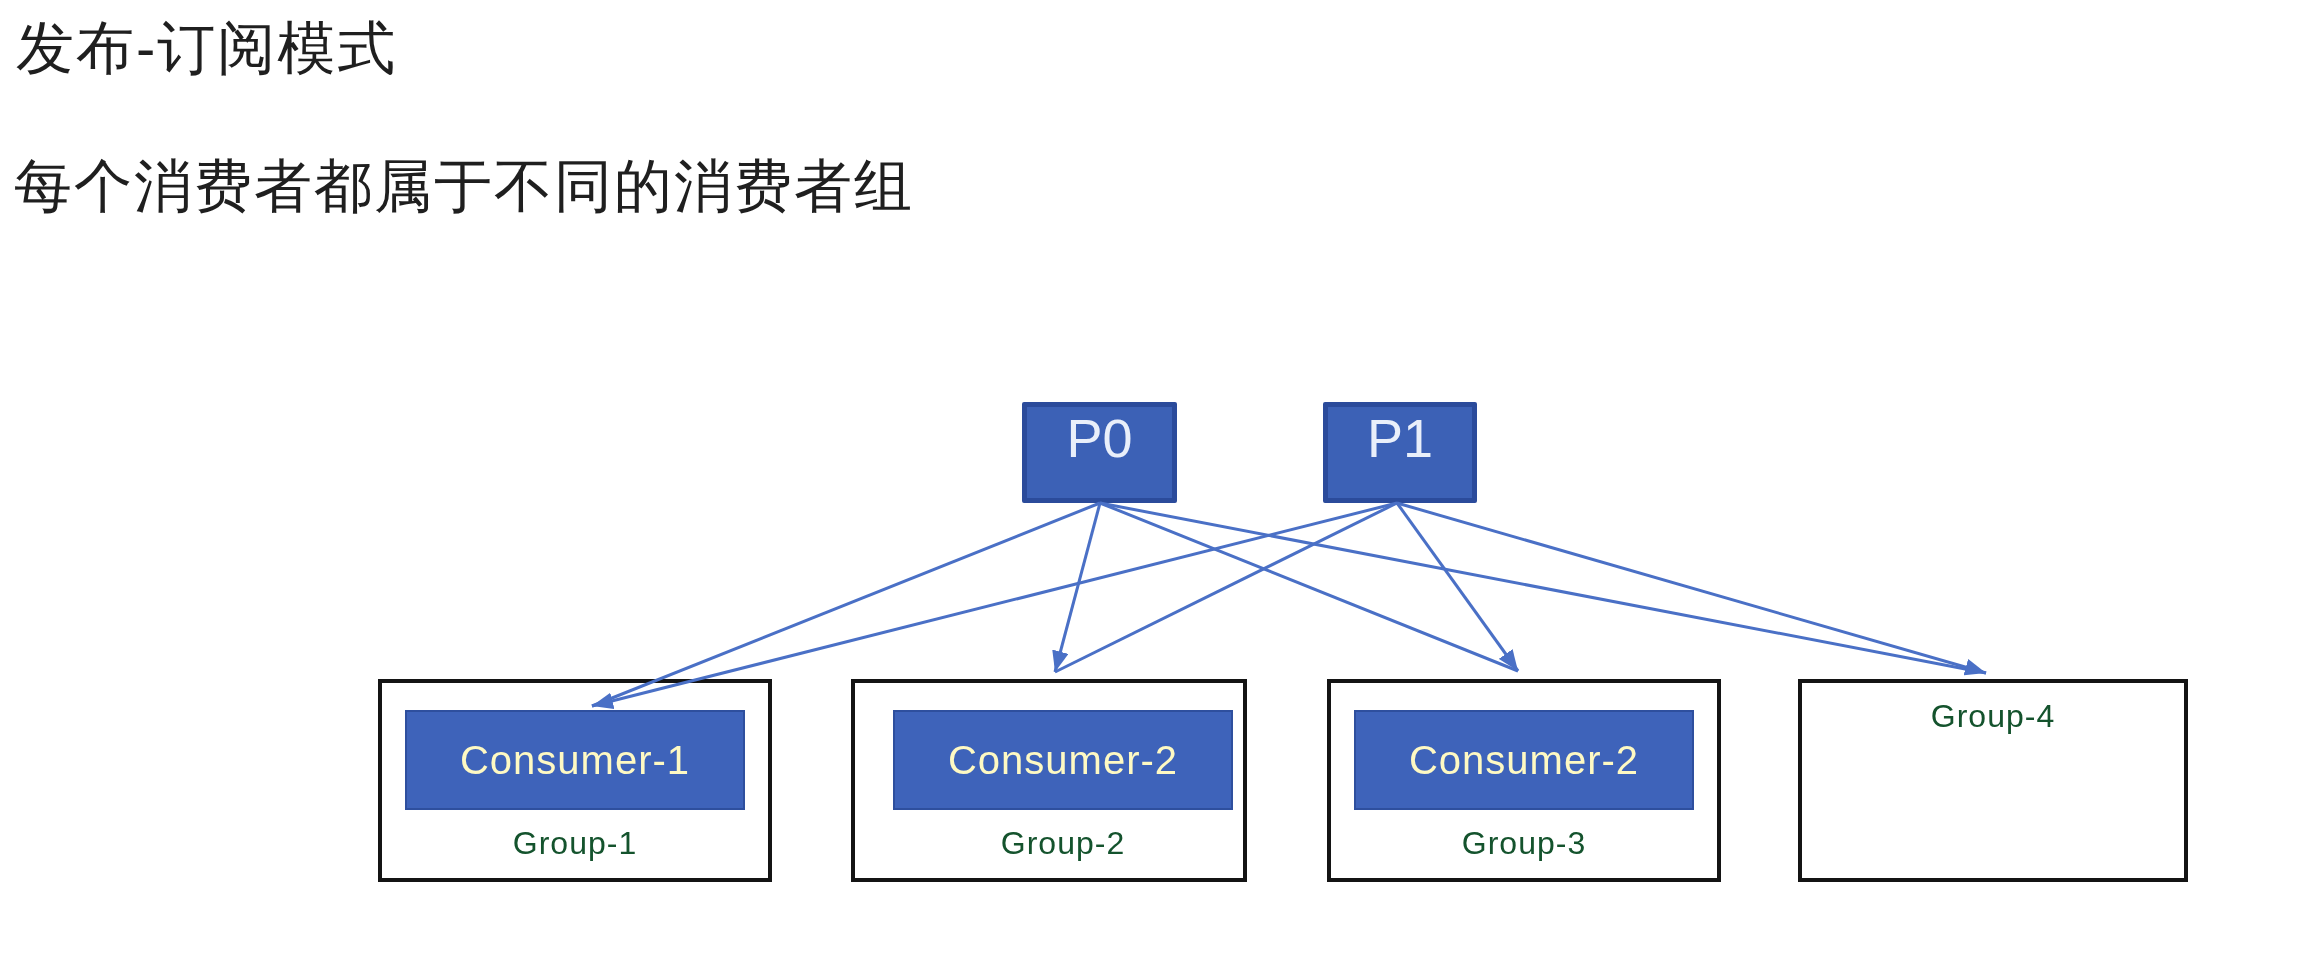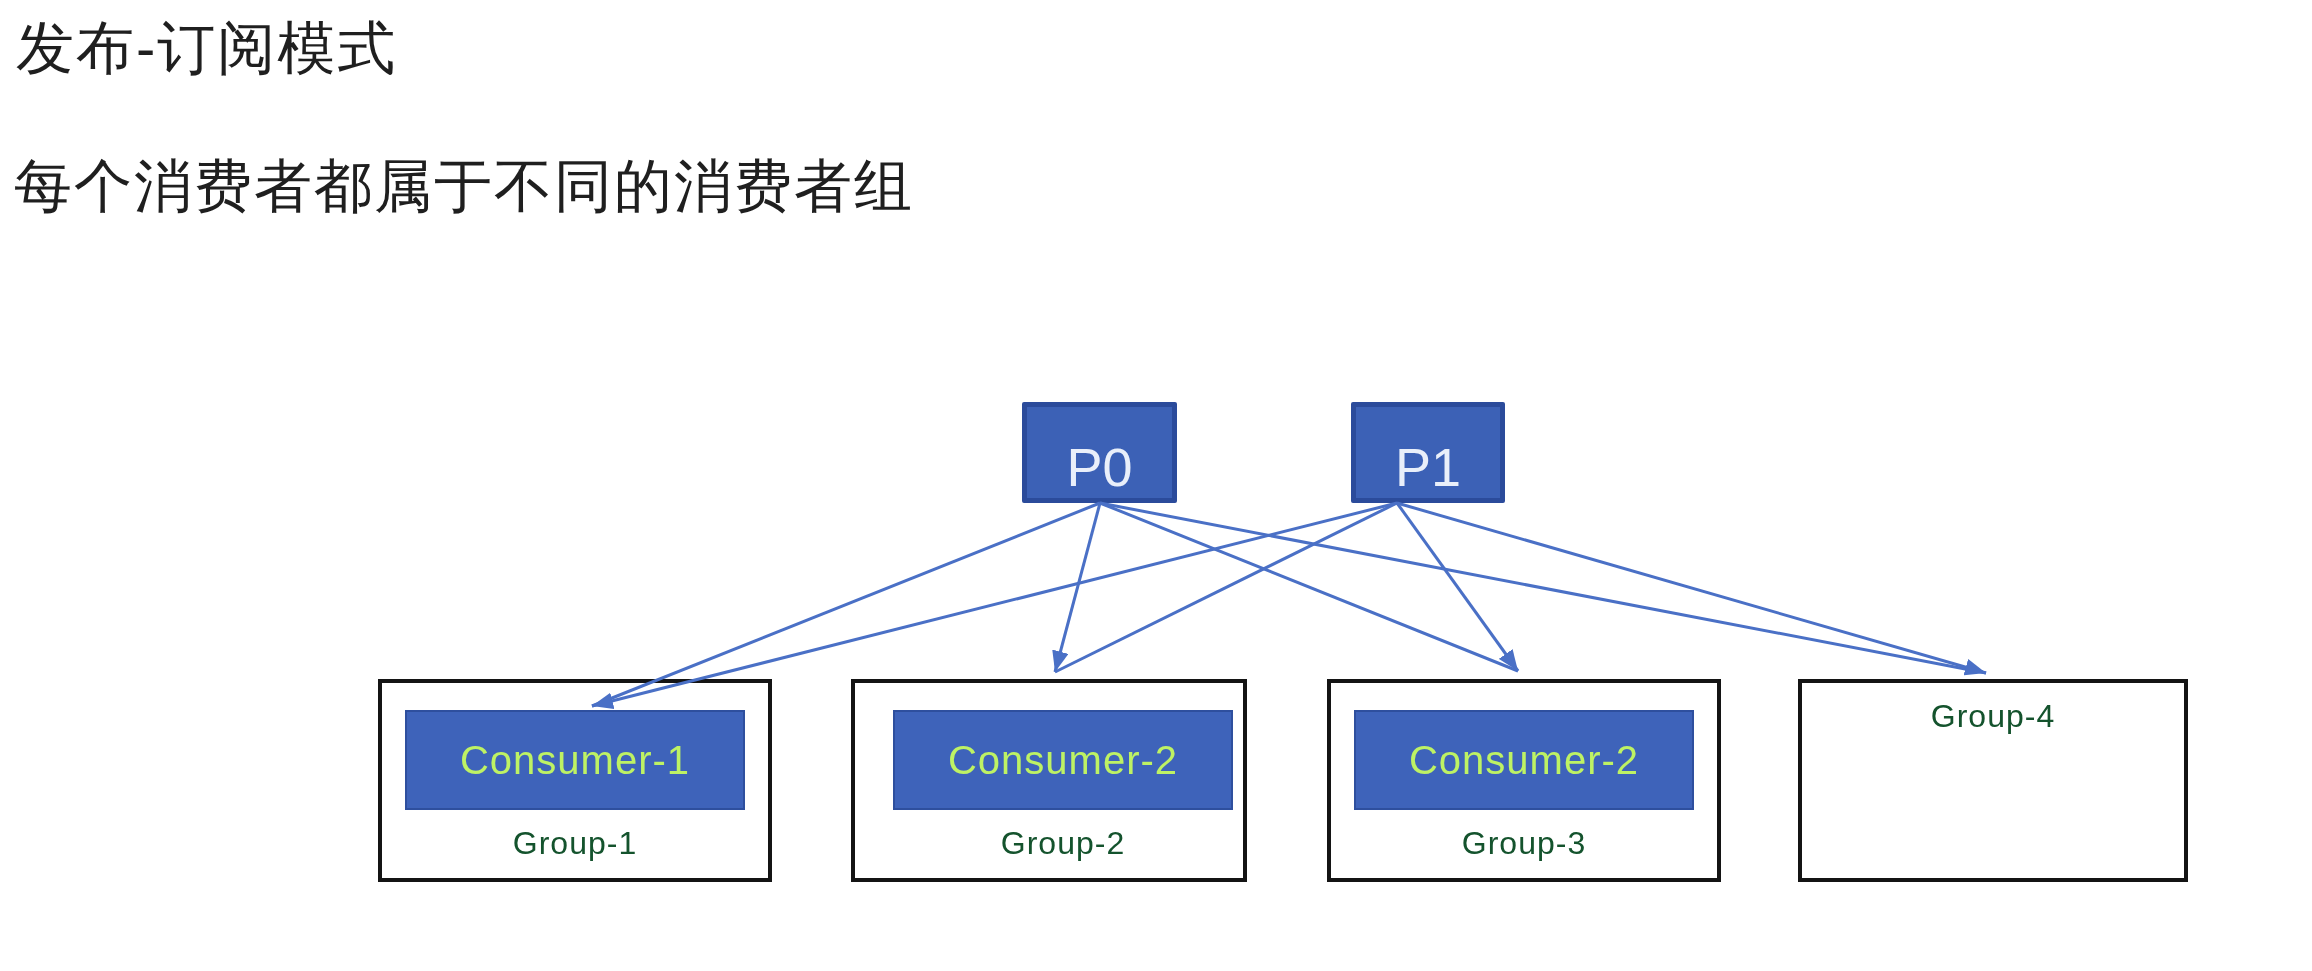--- a/index.html
+++ b/index.html
@@ -13,41 +13,41 @@
   .heading {
     position: absolute; color: #1f1f1f; font-size: 58px; font-weight: 400;
     letter-spacing: 2px; white-space: nowrap;
   }
   .title    { left: 16px; top: 10px; }
   .subtitle { left: 14px; top: 148px; }
 
   .partition {
     position: absolute; top: 402px; width: 155px; height: 101px;
     background: #3c61b6; border: 5px solid #2b4b9b; box-sizing: border-box;
-    display: flex; align-items: flex-end; justify-content: center;
+    display: flex; align-items: flex-start; justify-content: center;
     color: #e9effa; font-size: 54px; border-radius: 2px;
   }
   #p0 { left: 1022px; }
-  #p1 { left: 1323px; width: 154px; margin-left: 28px; }
+  #p1 { left: 1323px; width: 154px; }
 
   .group {
     position: absolute; top: 679px; height: 203px;
     background: #ffffff; border: 4px solid #141414; box-sizing: border-box;
     display: flex; flex-direction: column; align-items: center;
   }
   #g1 { left: 378px;  width: 394px; }
   #g2 { left: 851px;  width: 396px; padding-left: 28px; }
   #g3 { left: 1327px; width: 394px; }
   #g4 { left: 1798px; width: 390px; }
 
   .consumer {
     margin-top: 27px; width: 340px; height: 100px;
     background: #3e63ba; border: 2px solid #2e4f9e; box-sizing: border-box;
     display: flex; align-items: center; justify-content: center;
-    color: #bef264; font-size: 40px; letter-spacing: 1px;
+    color: #fef9c3; font-size: 40px; letter-spacing: 1px;
   }
   .group-label { margin-top: 15px; font-size: 32px; color: #14532d; letter-spacing: 1px; }
 
   .arrows-layer {
     position: absolute; left: 0; top: 0; width: 2312px; height: 971px;
     pointer-events: none;
   }
 </style>
 </head>
 <body>

